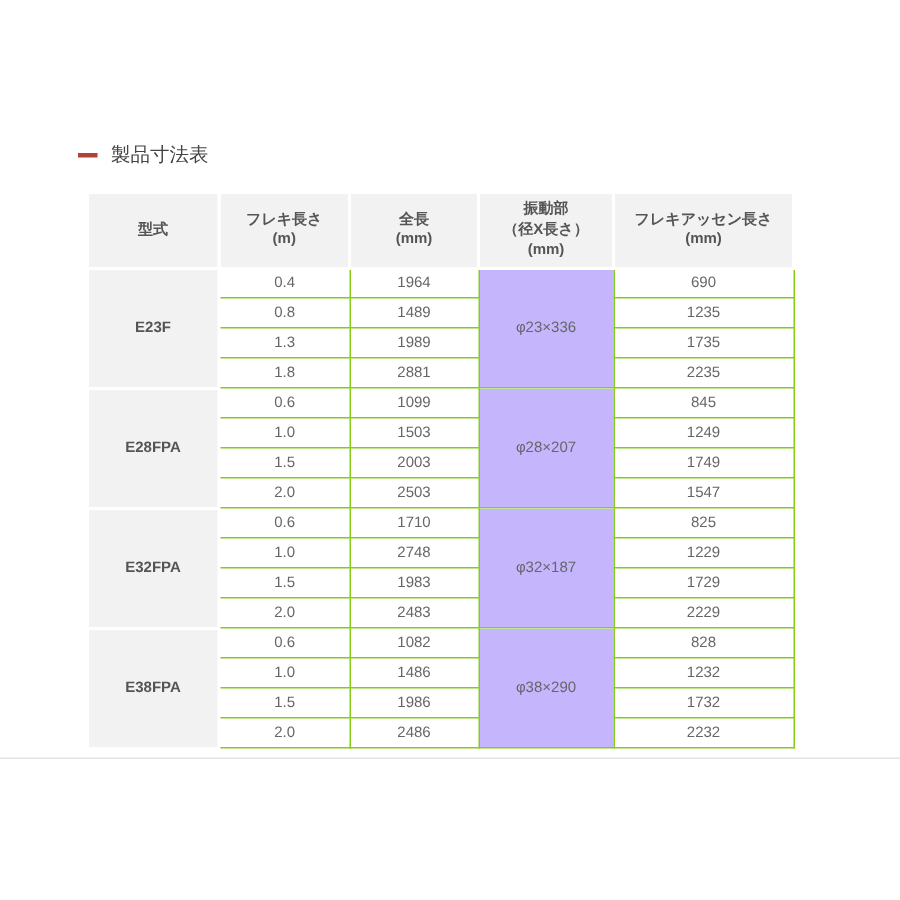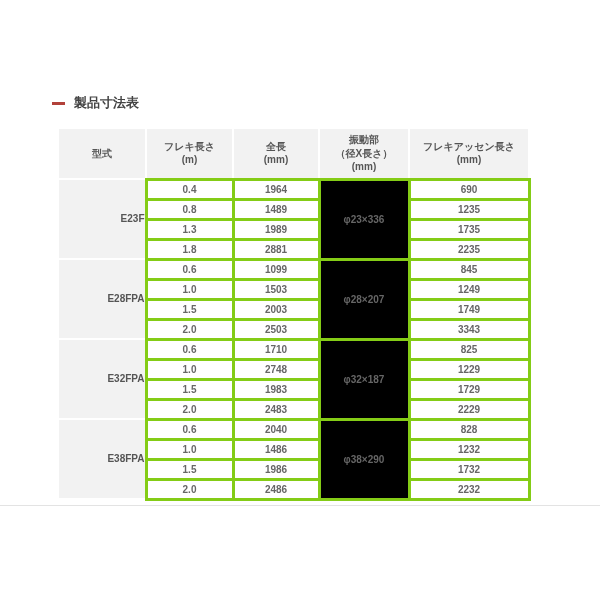--- a/index.html
+++ b/index.html
@@ -7,21 +7,21 @@
     width: 600px; height: 600px;
     background: #ffffff;
     font-family: "Liberation Sans", "DejaVu Sans", sans-serif;
     overflow: hidden;
   }
   .page { position: relative; width: 600px; height: 600px; background: #fff; }
 
   .section-title {
     position: absolute; left: 52px; top: 94px;
     display: flex; align-items: center; gap: 9px;
-    font-size: 13px; font-weight: bold; color: #444444;
+    font-size: 13px; font-weight: normal; color: #444444;
   }
   .section-title .dash {
     display: inline-block; width: 13px; height: 3px;
     background: #b2413a; margin-top: 1px;
   }
 
   table.spec {
     position: absolute; left: 57px; top: 127px;
     border-collapse: collapse; table-layout: fixed;
     width: 471px;
@@ -35,26 +35,26 @@
   table.spec thead th, table.spec td.model-cell {
     background: #f2f2f2;
     border: 2px solid #ffffff;
     font-weight: bold; color: #555555;
     line-height: 1.35;
   }
   table.spec thead th { height: 48px; padding: 4px 2px; }
   
   table.spec td.data-cell {
     background: #ffffff;
-    border: 3px solid #84cc16;
+    border: 1px solid #84cc16;
     height: 20px; padding: 0 2px;
-    font-weight: bold;
+    font-weight: normal;
   }
-  table.spec td.model-cell { font-weight: bold; text-align: right; }
-  table.spec td.vibration-cell { background: #000000; }
+  table.spec td.model-cell { font-weight: bold; }
+  table.spec td.vibration-cell { background: #c4b5fd; }
 
   .divider {
     position: absolute; left: 0; top: 505px;
     width: 600px; height: 1px; background: #e3e3e3;
   }
 </style>
 </head>
 <body>
 
 <div class="page">
@@ -132,21 +132,21 @@
           <td class="data-cell">1249</td>
         </tr>
         <tr>
           <td class="data-cell">1.5</td>
           <td class="data-cell">2003</td>
           <td class="data-cell">1749</td>
         </tr>
         <tr>
           <td class="data-cell">2.0</td>
           <td class="data-cell">2503</td>
-          <td class="data-cell">3343</td>
+          <td class="data-cell">1547</td>
         </tr>
         <tr>
           <td class="model-cell" rowspan="4">E32FPA</td>
           <td class="data-cell">0.6</td>
           <td class="data-cell">1710</td>
           <td class="data-cell vibration-cell" rowspan="4">φ32×187</td>
           <td class="data-cell">825</td>
         </tr>
         <tr>
           <td class="data-cell">1.0</td>
@@ -159,21 +159,21 @@
           <td class="data-cell">1729</td>
         </tr>
         <tr>
           <td class="data-cell">2.0</td>
           <td class="data-cell">2483</td>
           <td class="data-cell">2229</td>
         </tr>
         <tr>
           <td class="model-cell" rowspan="4">E38FPA</td>
           <td class="data-cell">0.6</td>
-          <td class="data-cell">2040</td>
+          <td class="data-cell">1082</td>
           <td class="data-cell vibration-cell" rowspan="4">φ38×290</td>
           <td class="data-cell">828</td>
         </tr>
         <tr>
           <td class="data-cell">1.0</td>
           <td class="data-cell">1486</td>
           <td class="data-cell">1232</td>
         </tr>
         <tr>
           <td class="data-cell">1.5</td>

